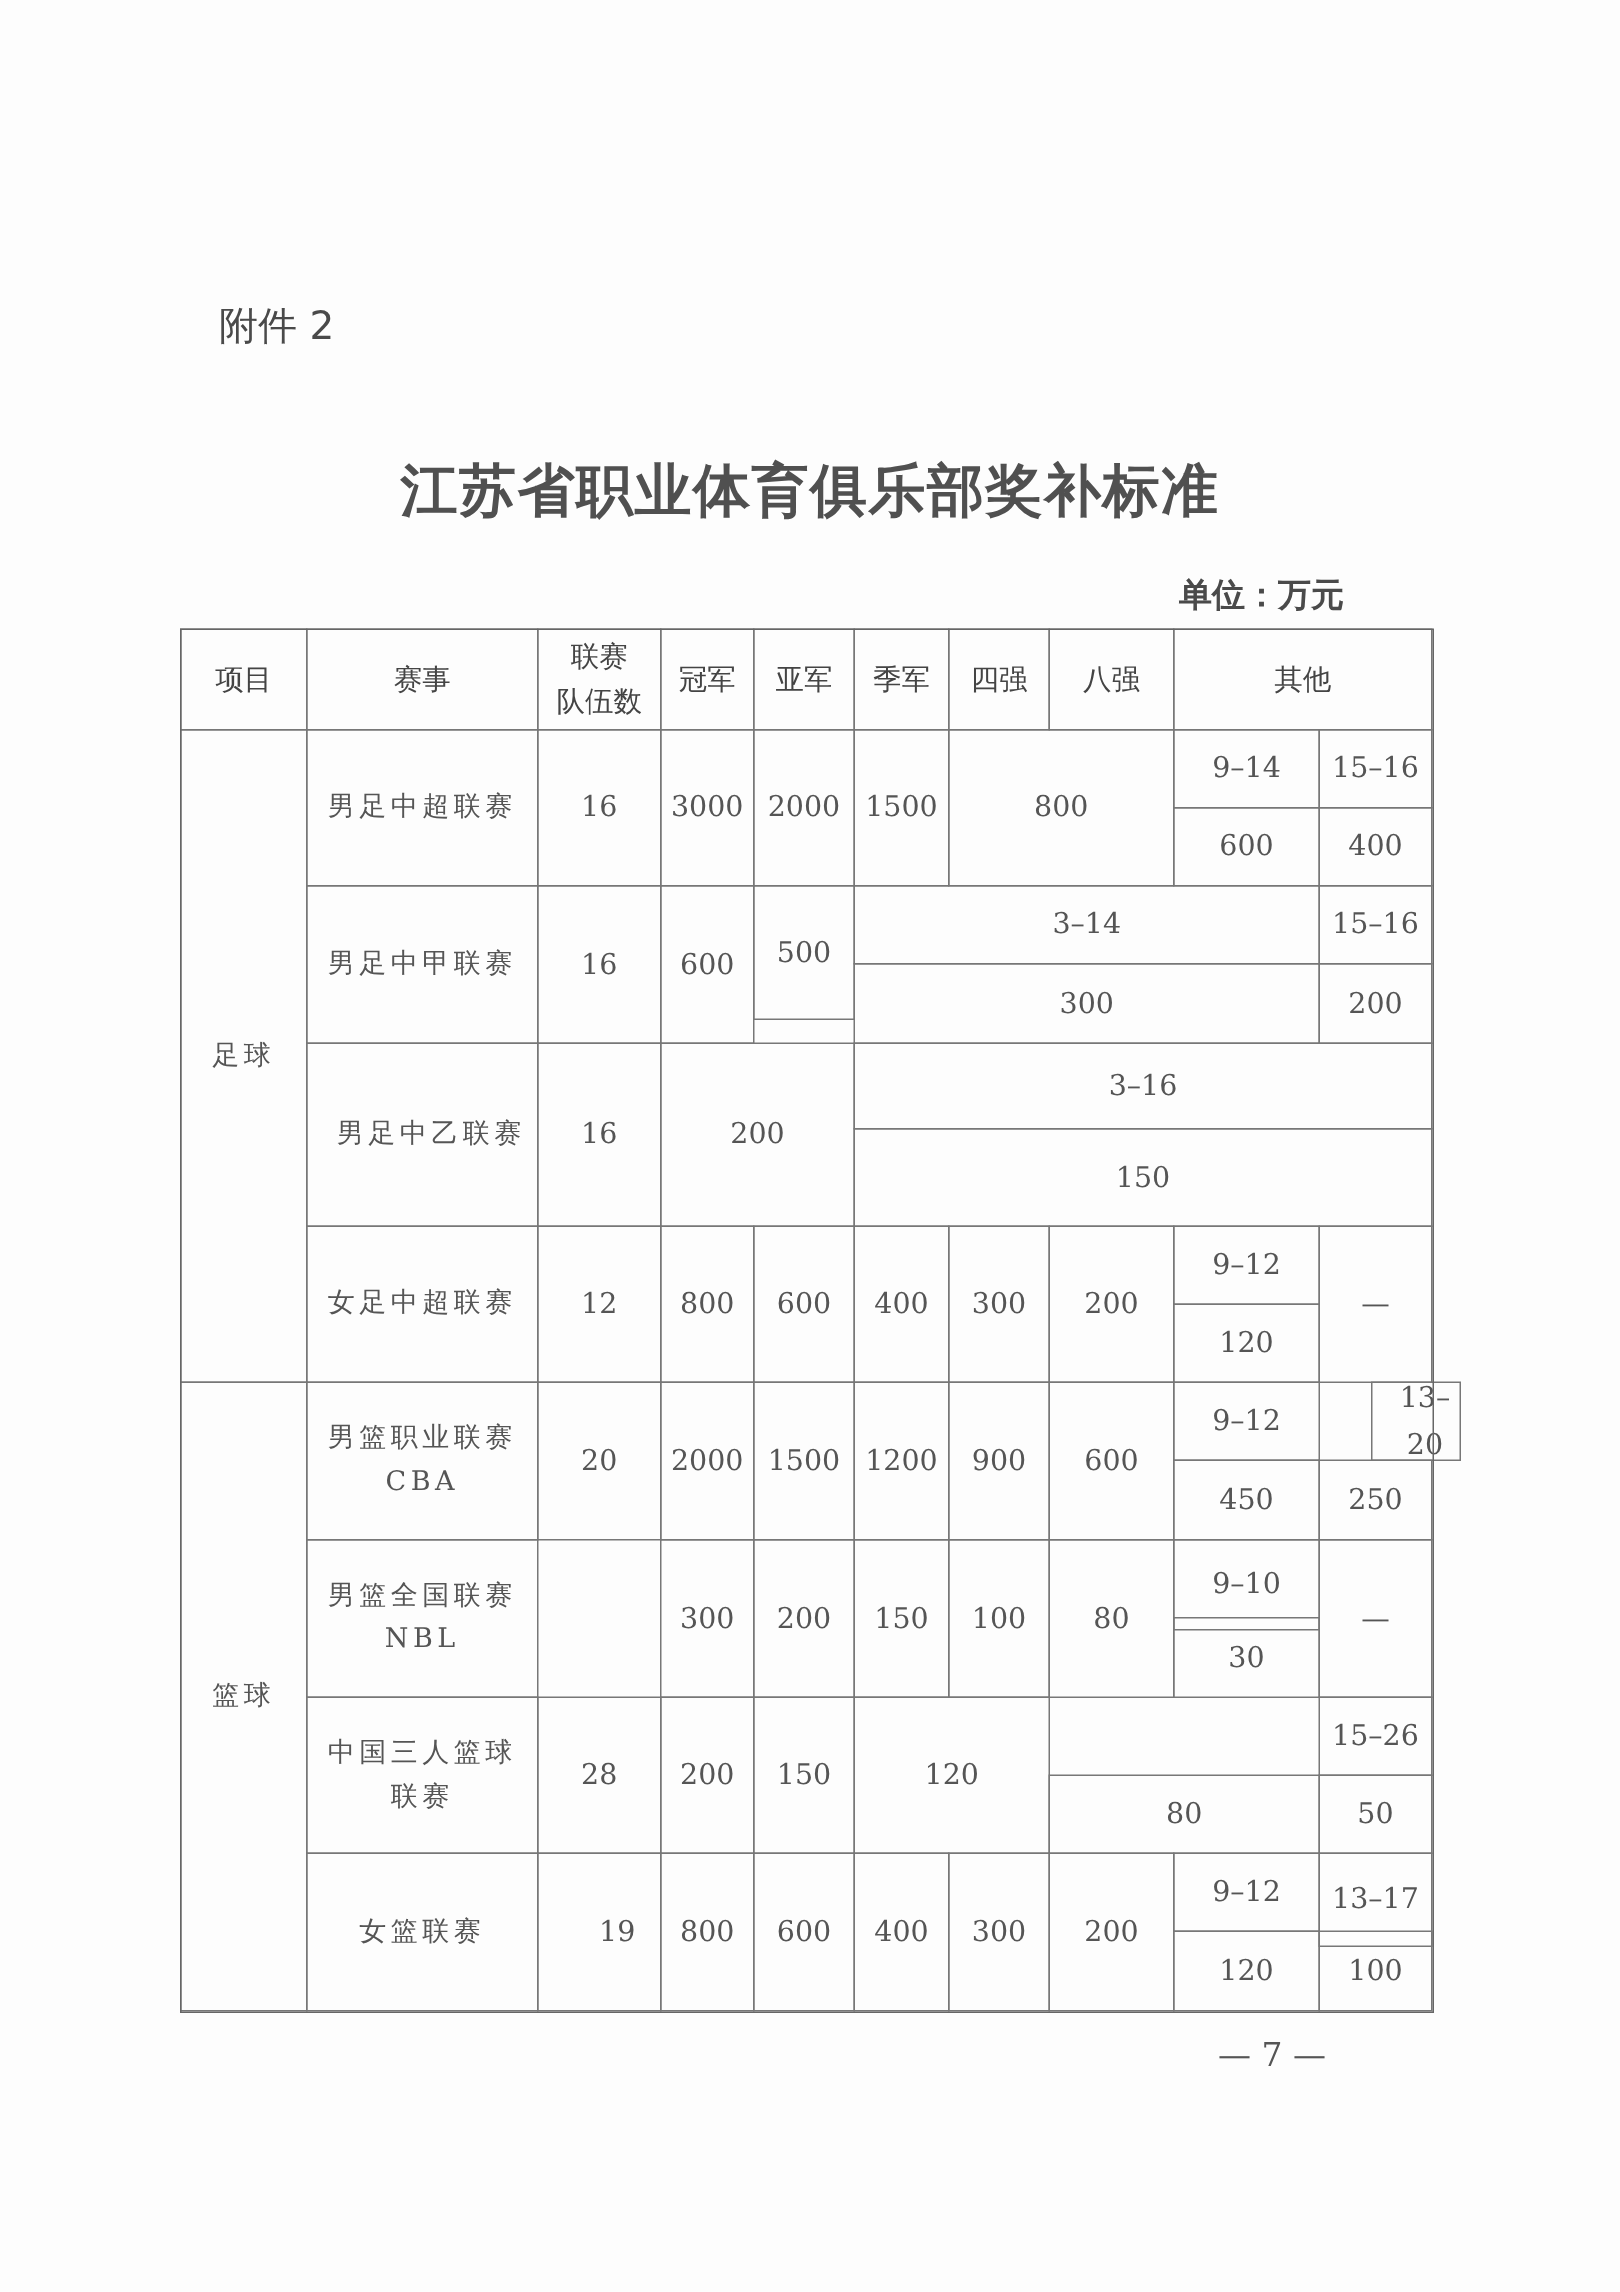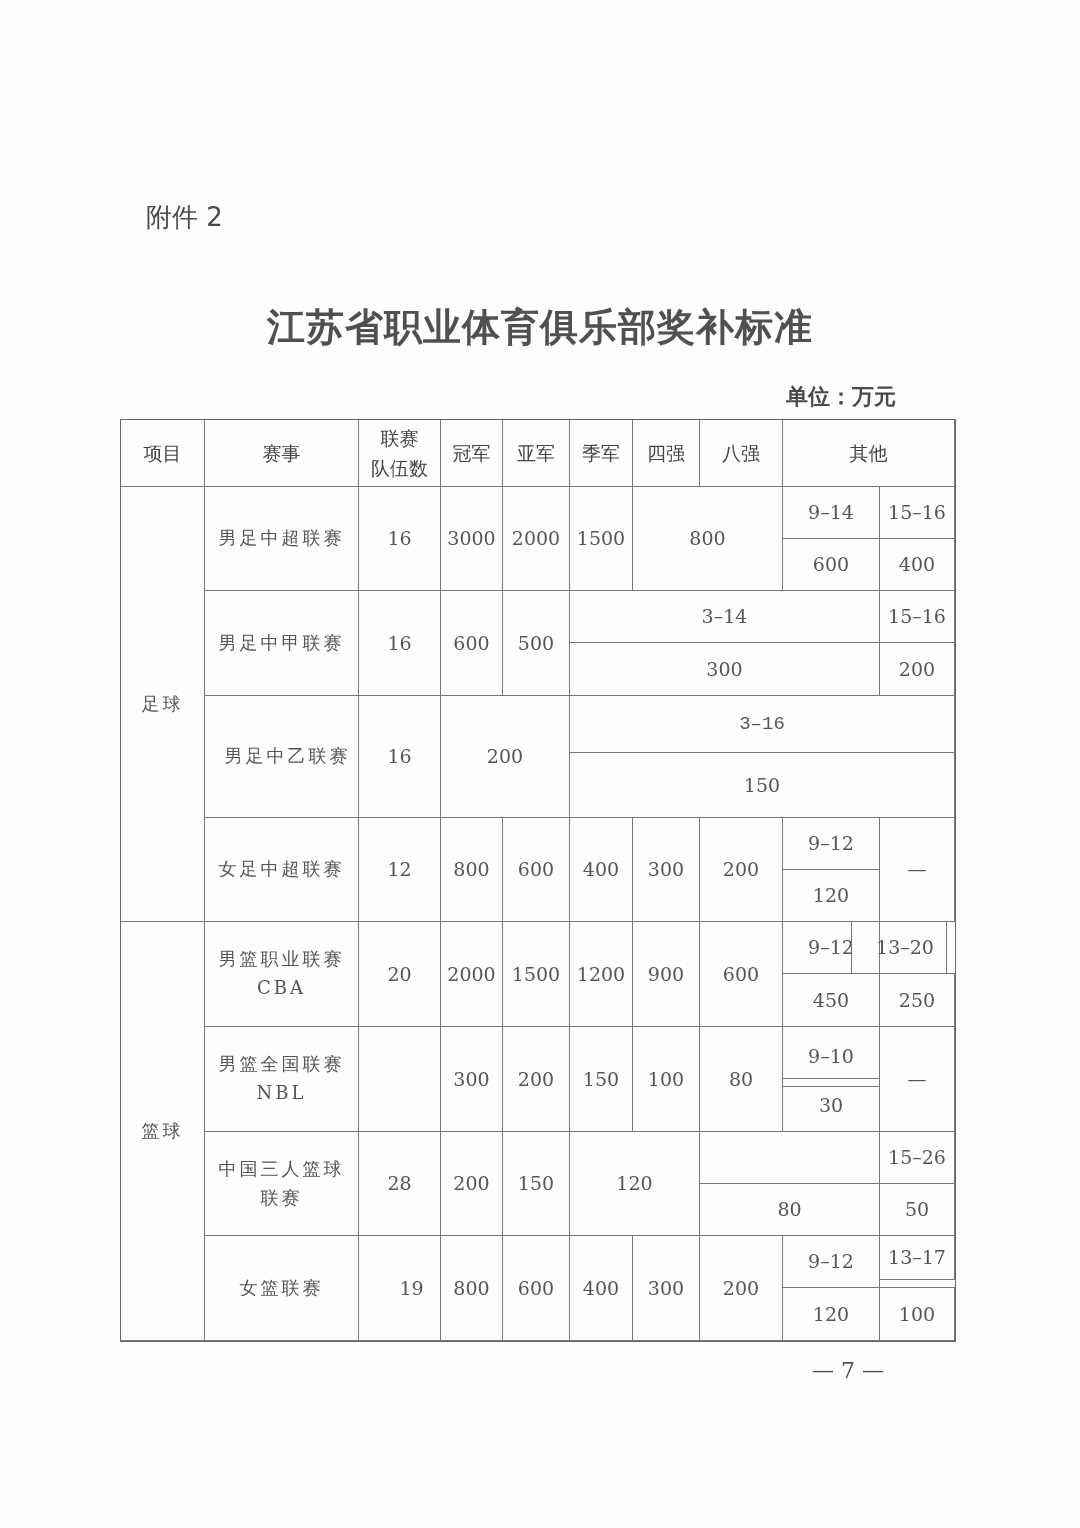--- a/index.html
+++ b/index.html
@@ -92,21 +92,21 @@
     </div>
     <div class="cell name" style="left: 205px; top: 591px; width: 155px; height: 106px;">
       <span style="white-space: pre-line;">男足中甲联赛</span>
     </div>
     <div class="cell" style="left: 359px; top: 591px; width: 83px; height: 106px;">
       <span style="white-space: pre-line;">16</span>
     </div>
     <div class="cell" style="left: 441px; top: 591px; width: 63px; height: 106px;">
       <span style="white-space: pre-line;">600</span>
     </div>
-    <div class="cell" style="left: 503px; top: 591px; width: 68px; height: 106px;">
+    <div class="cell" style="left: 503px; top: 591px; width: 68px; height: 90px;">
       <span style="white-space: pre-line;">500</span>
     </div>
     <div class="cell" style="left: 570px; top: 591px; width: 311px; height: 53px;">
       <span style="white-space: pre-line;">3–14</span>
     </div>
     <div class="cell" style="left: 880px; top: 591px; width: 76px; height: 53px;">
       <span style="white-space: pre-line;">15–16</span>
     </div>
     <div class="cell" style="left: 570px; top: 643px; width: 311px; height: 54px;">
       <span style="white-space: pre-line;">300</span>
@@ -117,21 +117,21 @@
     <div class="cell name" style="left: 205px; top: 696px; width: 155px; height: 123px;">
       <span style="white-space: pre-line; margin-left: 12px;">男足中乙联赛</span>
     </div>
     <div class="cell" style="left: 359px; top: 696px; width: 83px; height: 123px;">
       <span style="white-space: pre-line;">16</span>
     </div>
     <div class="cell" style="left: 441px; top: 696px; width: 130px; height: 123px;">
       <span style="white-space: pre-line;">200</span>
     </div>
     <div class="cell" style="left: 570px; top: 696px; width: 386px; height: 58px;">
-      <span style="white-space: pre-line; font-family: Liberation Mono, monospace;">3–16</span>
+      <span style="white-space: pre-line;">3–16</span>
     </div>
     <div class="cell" style="left: 570px; top: 753px; width: 386px; height: 66px;">
       <span style="white-space: pre-line;">150</span>
     </div>
     <div class="cell name" style="left: 205px; top: 818px; width: 155px; height: 105px;">
       <span style="white-space: pre-line;">女足中超联赛</span>
     </div>
     <div class="cell" style="left: 359px; top: 818px; width: 83px; height: 105px;">
       <span style="white-space: pre-line;">12</span>
     </div>
@@ -180,21 +180,21 @@
     </div>
     <div class="cell" style="left: 633px; top: 922px; width: 68px; height: 106px;">
       <span style="white-space: pre-line;">900</span>
     </div>
     <div class="cell" style="left: 700px; top: 922px; width: 84px; height: 106px;">
       <span style="white-space: pre-line;">600</span>
     </div>
     <div class="cell" style="left: 783px; top: 922px; width: 98px; height: 53px;">
       <span style="white-space: pre-line;">9–12</span>
     </div>
-    <div class="cell" style="left: 852px; top: 922px; width: 96px; height: 53px; padding-left: 12px;">
+    <div class="cell" style="left: 915px; top: 922px; width: 60px; height: 53px; padding-left: 12px;">
       <span style="white-space: pre-line;">13–20</span>
     </div>
     <div class="cell" style="left: 783px; top: 974px; width: 98px; height: 54px;">
       <span style="white-space: pre-line;">450</span>
     </div>
     <div class="cell" style="left: 880px; top: 974px; width: 76px; height: 54px;">
       <span style="white-space: pre-line;">250</span>
     </div>
     <div class="cell name" style="left: 205px; top: 1027px; width: 155px; height: 106px;">
       <span style="white-space: pre-line;">男篮全国联赛
@@ -266,21 +266,21 @@
     </div>
     <div class="cell" style="left: 633px; top: 1236px; width: 68px; height: 106px;">
       <span style="white-space: pre-line;">300</span>
     </div>
     <div class="cell" style="left: 700px; top: 1236px; width: 84px; height: 106px;">
       <span style="white-space: pre-line;">200</span>
     </div>
     <div class="cell" style="left: 783px; top: 1236px; width: 98px; height: 53px;">
       <span style="white-space: pre-line;">9–12</span>
     </div>
-    <div class="cell" style="left: 880px; top: 1236px; width: 76px; height: 45px;">
+    <div class="cell" style="left: 880px; top: 1236px; width: 76px; height: 63px;">
       <span style="white-space: pre-line;">13–17</span>
     </div>
     <div class="cell" style="left: 783px; top: 1288px; width: 98px; height: 54px;">
       <span style="white-space: pre-line;">120</span>
     </div>
     <div class="cell" style="left: 880px; top: 1288px; width: 76px; height: 54px;">
       <span style="white-space: pre-line;">100</span>
     </div>
   </div>
 <div class="outer"></div>

